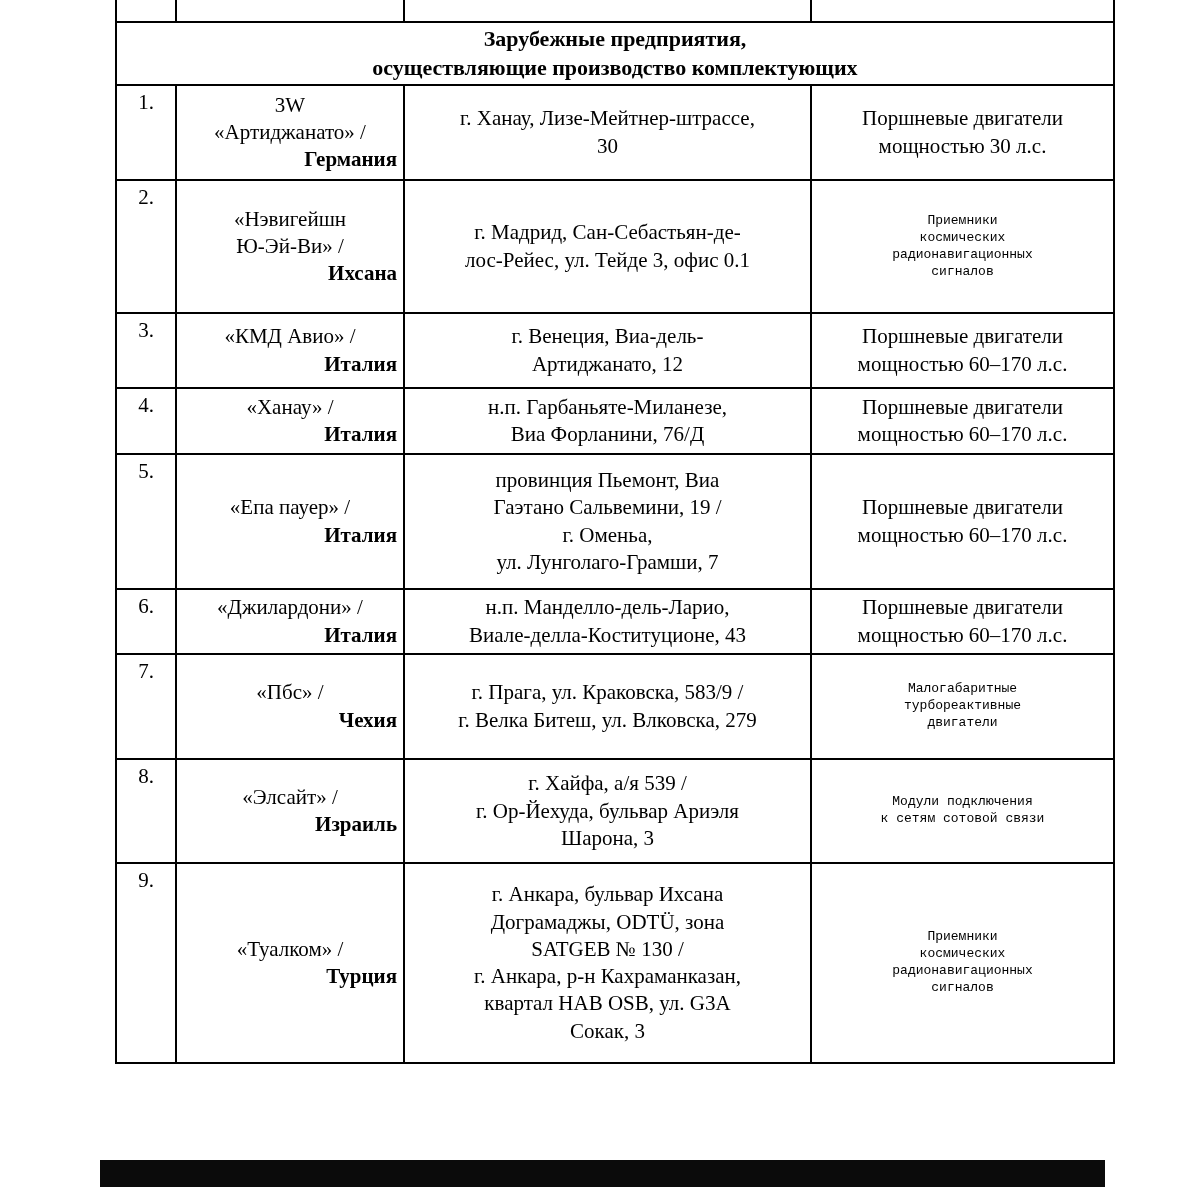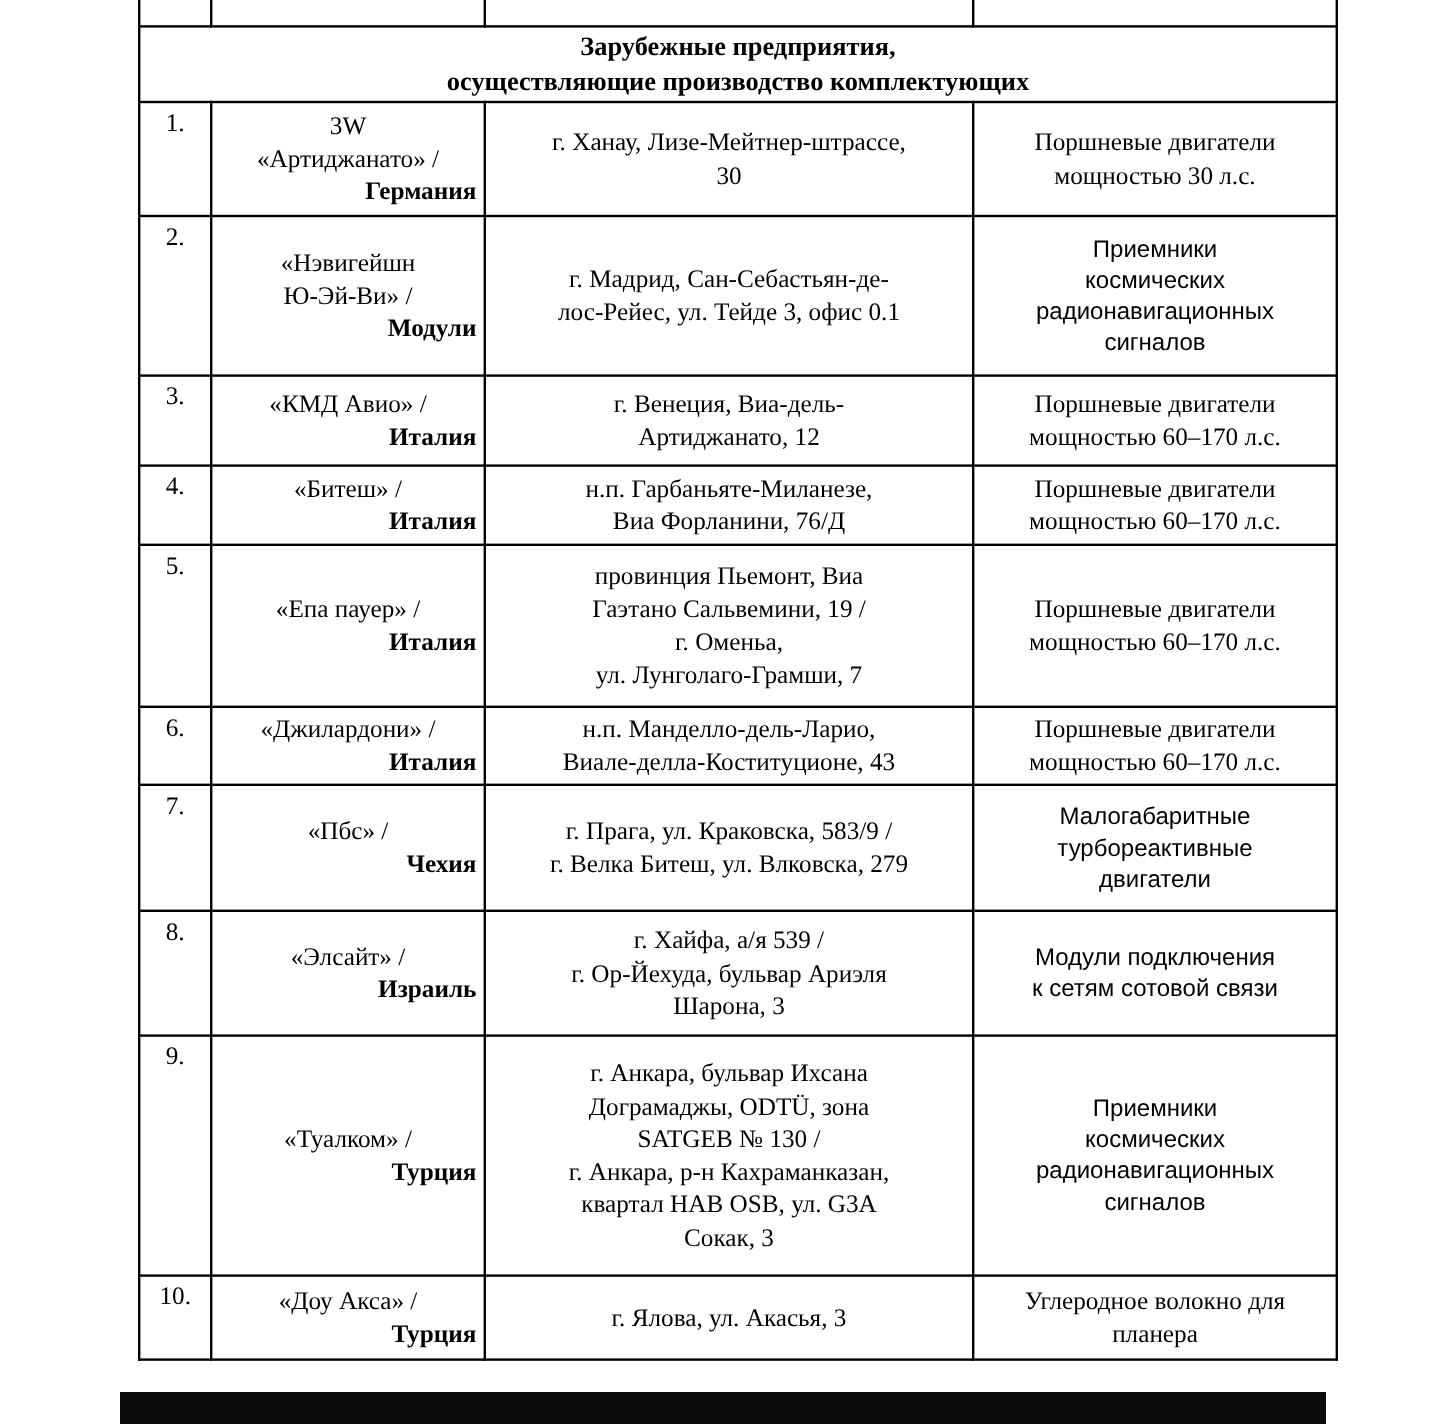--- a/index.html
+++ b/index.html
@@ -55,22 +55,22 @@
   td.company .company-name,
   td.address,
   td.product {
     white-space: pre-line;
   }
   td.company .company-country {
     font-weight: bold;
     text-align: right;
   }
   td.product.sans {
-    font-family: Liberation Sans, sans-serif;
-    font-size: 20px;
+    font-family: Liberation Mono, monospace;
+    font-size: 13px;
   }
   
   tbody tr:nth-child(1)  { height: 95px;  }
   tbody tr:nth-child(2)  { height: 133px; }
   tbody tr:nth-child(3)  { height: 75px;  }
   tbody tr:nth-child(4)  { height: 66px;  }
   tbody tr:nth-child(5)  { height: 135px; }
   tbody tr:nth-child(6)  { height: 65px;  }
   tbody tr:nth-child(7)  { height: 105px; }
   tbody tr:nth-child(8)  { height: 104px; }
@@ -120,21 +120,21 @@
           <td class="address">г. Ханау, Лизе-Мейтнер-штрассе,
 30</td>
           <td class="product">Поршневые двигатели
 мощностью 30 л.с.</td>
         </tr>
         <tr>
           <td class="num">2.</td>
           <td class="company">
             <div class="company-name">«Нэвигейшн
 Ю-Эй-Ви» /</div>
-            <div class="company-country">Модули</div>
+            <div class="company-country">Ихсана</div>
           </td>
           <td class="address">г. Мадрид, Сан-Себастьян-де-
 лос-Рейес, ул. Тейде 3, офис 0.1</td>
           <td class="product sans">Приемники
 космических
 радионавигационных
 сигналов</td>
         </tr>
         <tr>
           <td class="num">3.</td>
@@ -143,21 +143,21 @@
             <div class="company-country">Италия</div>
           </td>
           <td class="address">г. Венеция, Виа-дель-
 Артиджанато, 12</td>
           <td class="product">Поршневые двигатели
 мощностью 60–170 л.с.</td>
         </tr>
         <tr>
           <td class="num">4.</td>
           <td class="company">
-            <div class="company-name">«Битеш» /</div>
+            <div class="company-name">«Ханау» /</div>
             <div class="company-country">Италия</div>
           </td>
           <td class="address">н.п. Гарбаньяте-Миланезе,
 Виа Форланини, 76/Д</td>
           <td class="product">Поршневые двигатели
 мощностью 60–170 л.с.</td>
         </tr>
         <tr>
           <td class="num">5.</td>
           <td class="company">
@@ -216,27 +216,17 @@
 Дограмаджы, ODTÜ, зона
 SATGEB № 130 /
 г. Анкара, р-н Кахраманказан,
 квартал HAB OSB, ул. G3A
 Сокак, 3</td>
           <td class="product sans">Приемники
 космических
 радионавигационных
 сигналов</td>
         </tr>
-        <tr>
-          <td class="num">10.</td>
-          <td class="company">
-            <div class="company-name">«Доу Акса» /</div>
-            <div class="company-country">Турция</div>
-          </td>
-          <td class="address">г. Ялова, ул. Акасья, 3</td>
-          <td class="product">Углеродное волокно для
-планера</td>
-        </tr>
       </tbody>
   </table>
 </div>
 
 <div class="bottom-bar"></div>
 
 </body></html>

